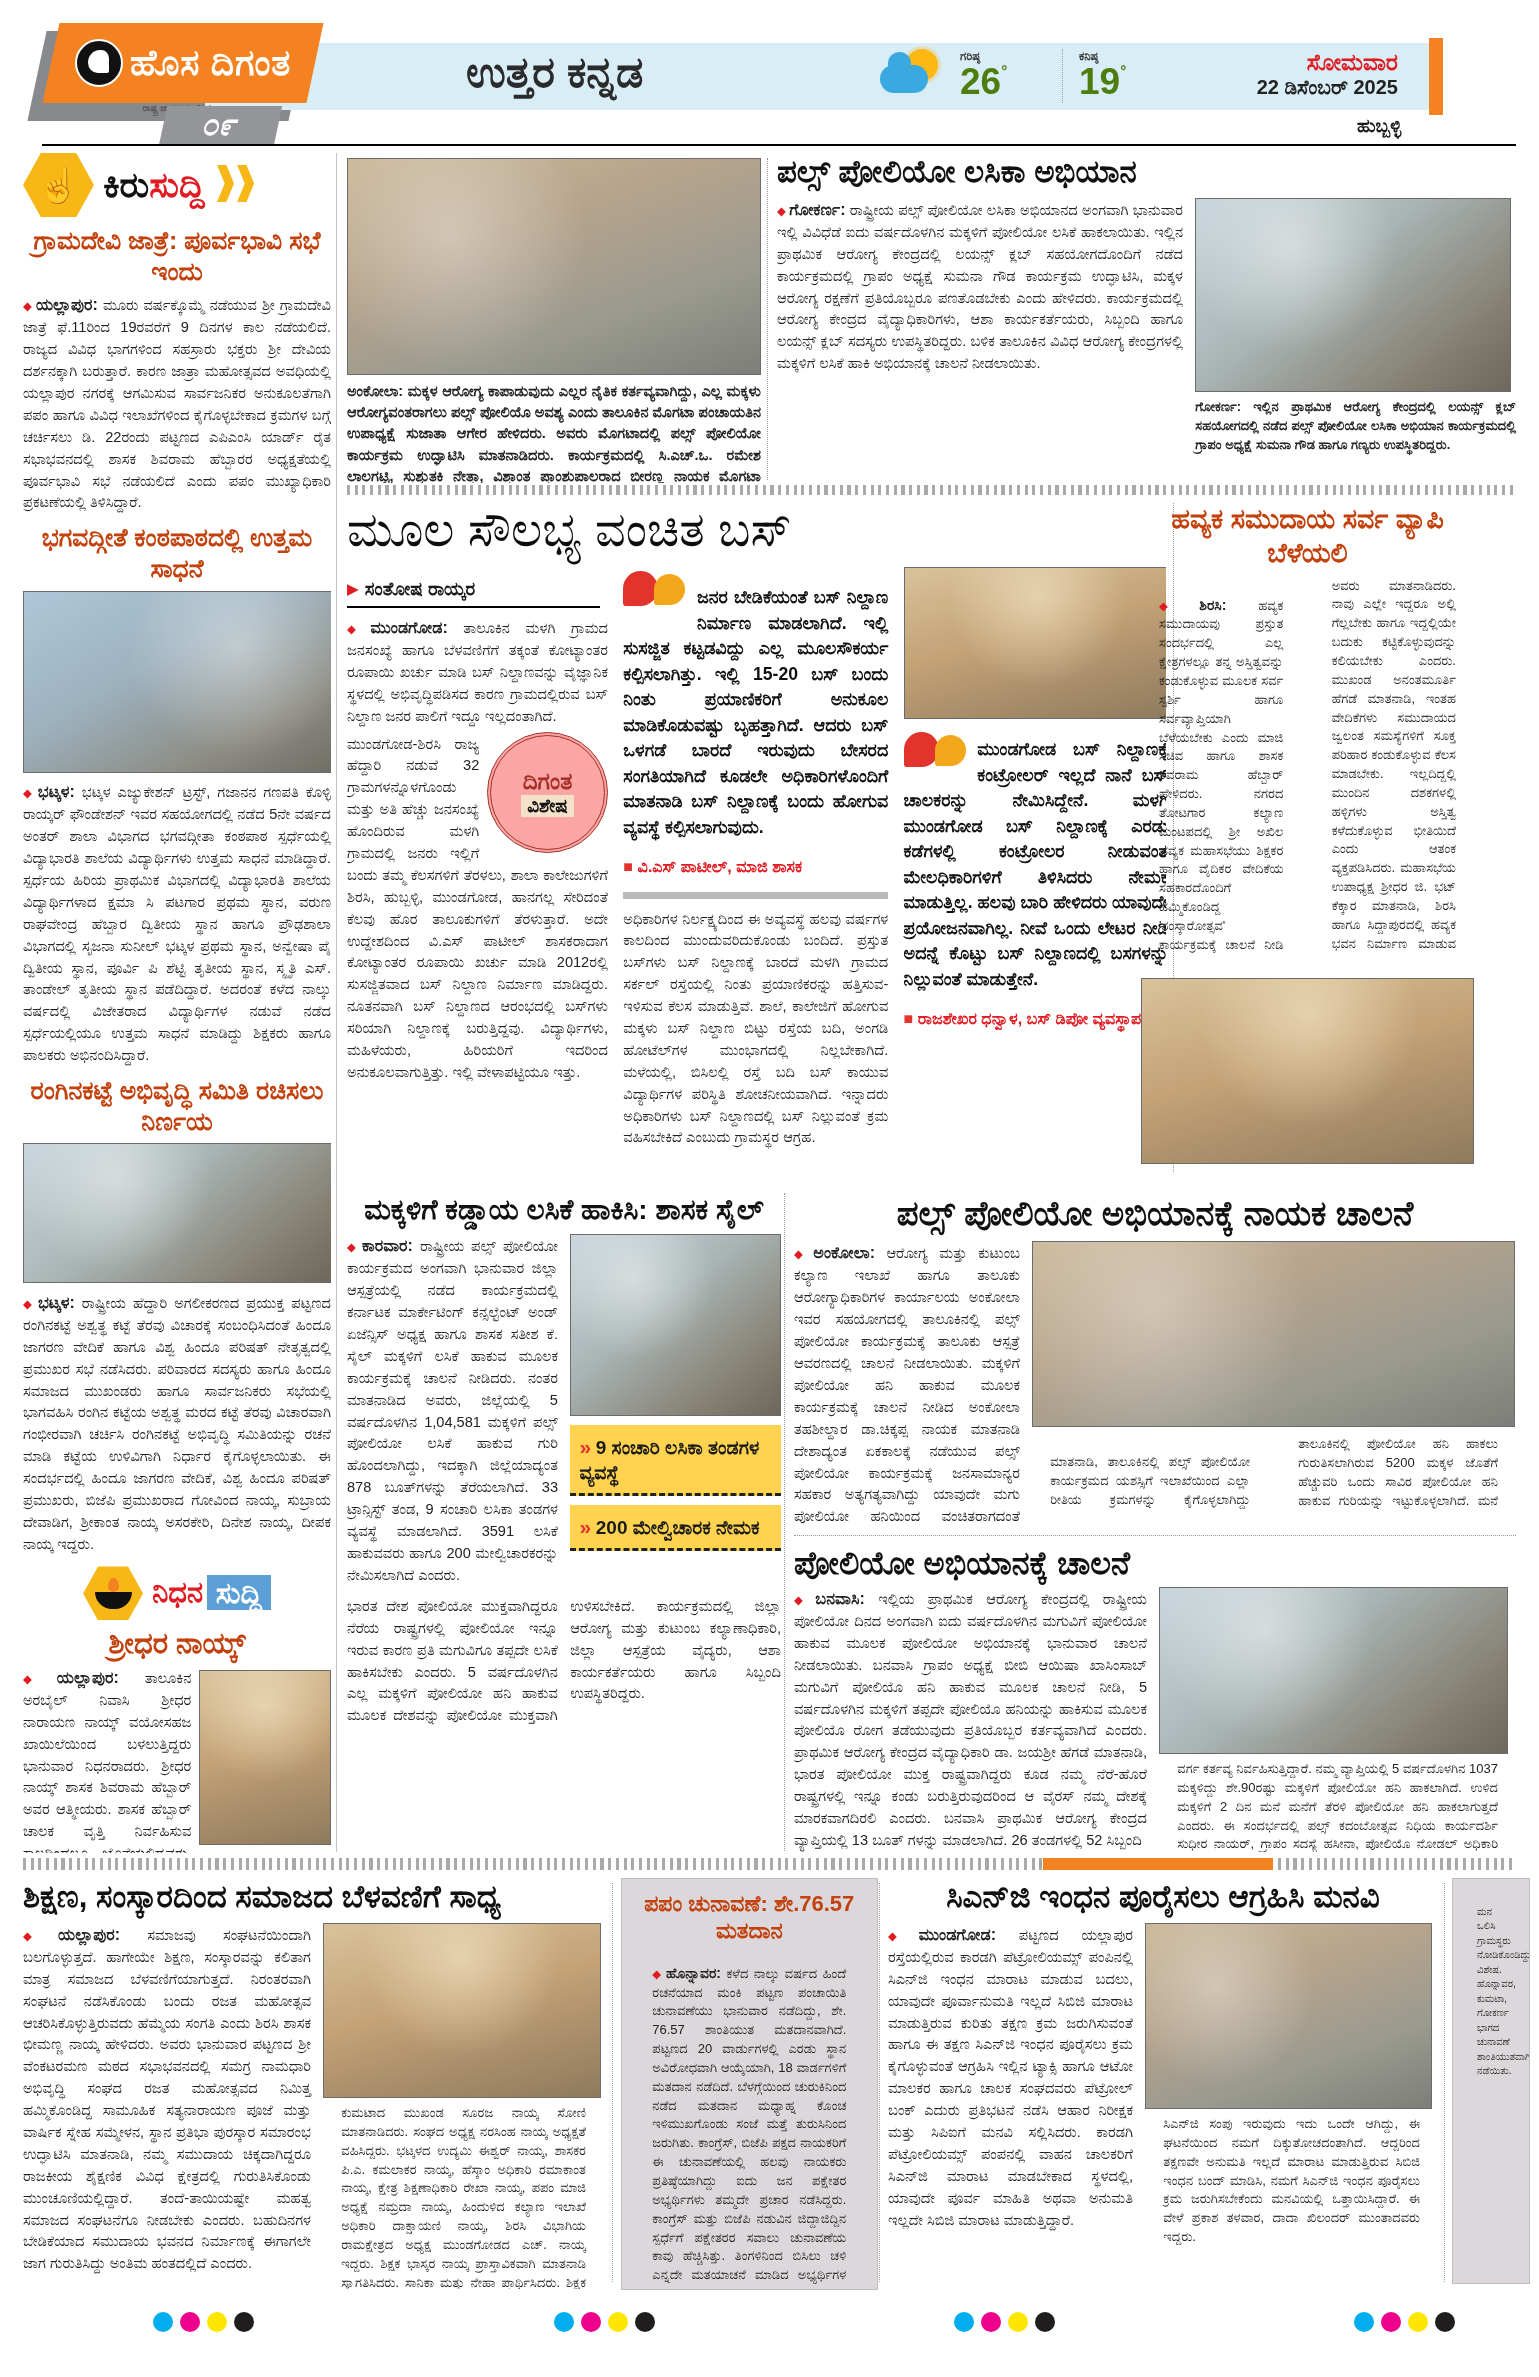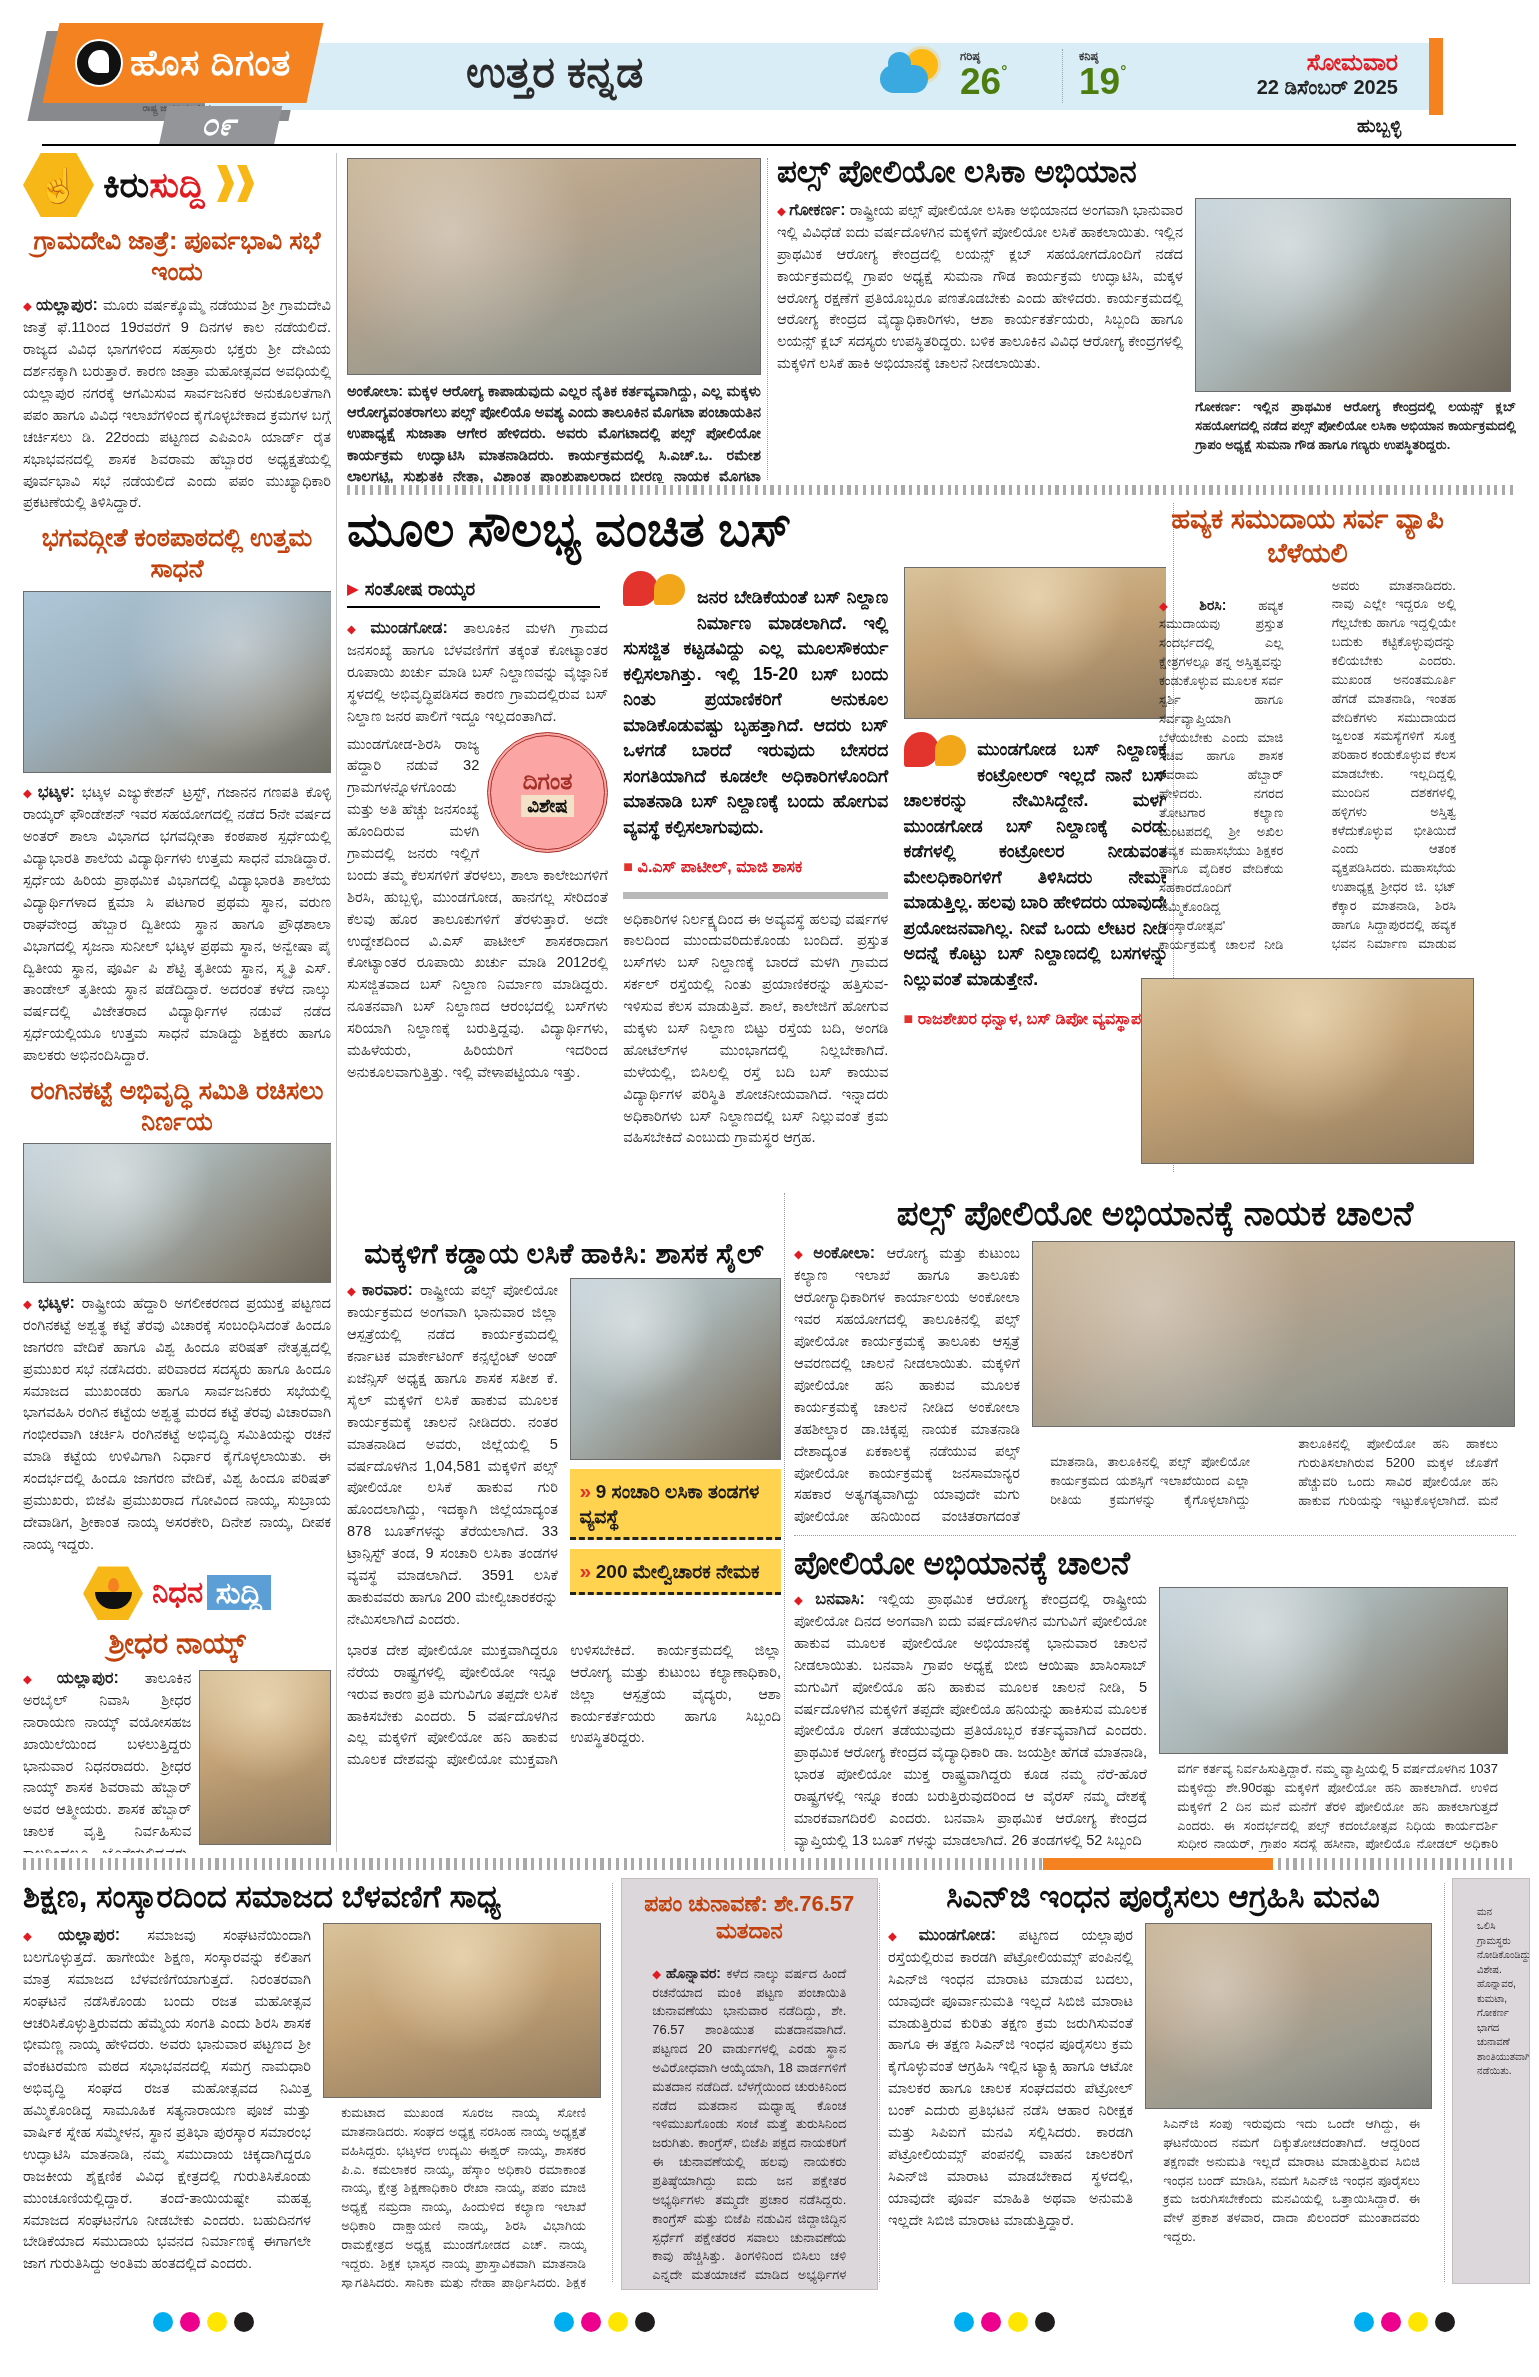--- a/index.html
+++ b/index.html
@@ -66,21 +66,21 @@
   .hexa .hand{font-size:34px;color:#111;}
   .diya{position:relative;width:40px;height:31px;}
   .diya .bowl{position:absolute;bottom:0;left:1.5px;width:37px;height:17px;background:#111;border-radius:0 0 20px 20px;}
   .diya .flame{position:absolute;left:15.3px;top:0;width:10.7px;height:14px;background:#f58220;border-radius:50% 50% 50% 50%/60% 60% 40% 40%;}
   .kword1{font-size:35px;font-weight:bold;color:#111;}
   .kword2{font-size:35px;font-weight:bold;color:#e11b22;}
   .nword2{font-size:29px;font-weight:bold;color:#fff;background:#5b9fd6;padding:1.5px 9.2px;}
   .nword1{font-size:29px;font-weight:bold;color:#e11b22;}
   .chev{display:inline-block;width:17px;height:37px;background:#f7b717;clip-path:polygon(0 0,55% 0,100% 50%,55% 100%,0 100%,45% 50%);margin-left:3.1px;}
   
-  .mainhead{font-size:48px;line-height:1.12;font-weight:bold;color:#0d0d0d;}
+  .mainhead{font-size:48px;line-height:1.12;font-weight:normal;color:#0d0d0d;}
   .byline-row{display:flex;align-items:center;gap:6.1px;margin:10.7px 0 0 0;padding-bottom:6.1px;border-bottom:2.3px solid #000;width:253px;}
   .byline-row .tri{color:#e11b22;font-size:15.3px;}
   .byline-row .nm{font-size:18.4px;font-weight:bold;}
   .cols3{display:grid;grid-template-columns:261px 265px 265px;column-gap:15.3px;margin-top:10.7px;}
   .digbadge{float:right;width:113px;height:113px;border-radius:50%;border:4.6px double #a33127;margin:4.6px 0 4.6px 7.7px;
             display:flex;flex-direction:column;align-items:center;justify-content:center;background:#fca5a5;}
   .digbadge .t1{font-size:23px;font-weight:bold;color:#a33127;}
   .digbadge .t2{font-size:18.4px;font-weight:bold;color:#111;background:#f3e2c8;padding:0 6.1px;}
   .qmarks{position:relative;width:66px;height:43px;float:left;margin:3.1px 7.7px 1.5px 0;}
   .qmarks .qa{position:absolute;left:0;top:0;width:35px;height:35px;background:#e2342c;border-radius:50% 50% 50% 3.1px;}
@@ -243,21 +243,21 @@
 
   <div class="abs art" style="left:1141px;top:503px;width:333px;height:670px;">
     <h2 class="h-md" style="font-size:27px;margin-top:0;">ಹವ್ಯಕ ಸಮುದಾಯ ಸರ್ವ ವ್ಯಾಪಿ ಬೆಳೆಯಲಿ</h2>
     <div style="column-count:2;column-gap:12.3px;height:391px;overflow:hidden;">
       <p class="body-sm"><span class="dmark">◆</span><span class="dl" style="font-size:14px;">ಶಿರಸಿ:</span> <span>ಹವ್ಯಕ ಸಮುದಾಯವು ಪ್ರಸ್ತುತ ಸಂದರ್ಭದಲ್ಲಿ ಎಲ್ಲ ಕ್ಷೇತ್ರಗಳಲ್ಲೂ ತನ್ನ ಅಸ್ತಿತ್ವವನ್ನು ಕಂಡುಕೊಳ್ಳುವ ಮೂಲಕ ಸರ್ವ ಸ್ಪರ್ಶಿ ಹಾಗೂ ಸರ್ವವ್ಯಾಪ್ತಿಯಾಗಿ ಬೆಳೆಯಬೇಕು ಎಂದು ಮಾಜಿ ಸಚಿವ ಹಾಗೂ ಶಾಸಕ ಶಿವರಾಮ ಹೆಬ್ಬಾರ್ ಹೇಳಿದರು. ನಗರದ ತೋಟಗಾರ ಕಲ್ಯಾಣ ಮಂಟಪದಲ್ಲಿ ಶ್ರೀ ಅಖಿಲ ಹವ್ಯಕ ಮಹಾಸಭೆಯು ಶಿಕ್ಷಕರ ಹಾಗೂ ವೈದಿಕರ ವೇದಿಕೆಯ ಸಹಕಾರದೊಂದಿಗೆ ಹಮ್ಮಿಕೊಂಡಿದ್ದ 'ಸಂಸ್ಕಾರೋತ್ಸವ' ಕಾರ್ಯಕ್ರಮಕ್ಕೆ ಚಾಲನೆ ನೀಡಿ ಅವರು ಮಾತನಾಡಿದರು. ನಾವು ಎಲ್ಲೇ ಇದ್ದರೂ ಅಲ್ಲಿ ಗೆಲ್ಲಬೇಕು ಹಾಗೂ ಇದ್ದಲ್ಲಿಯೇ ಬದುಕು ಕಟ್ಟಿಕೊಳ್ಳುವುದನ್ನು ಕಲಿಯಬೇಕು ಎಂದರು. ಮುಖಂಡ ಅನಂತಮೂರ್ತಿ ಹೆಗಡೆ ಮಾತನಾಡಿ, ಇಂತಹ ವೇದಿಕೆಗಳು ಸಮುದಾಯದ ಜ್ವಲಂತ ಸಮಸ್ಯೆಗಳಿಗೆ ಸೂಕ್ತ ಪರಿಹಾರ ಕಂಡುಕೊಳ್ಳುವ ಕೆಲಸ ಮಾಡಬೇಕು. ಇಲ್ಲದಿದ್ದಲ್ಲಿ ಮುಂದಿನ ದಶಕಗಳಲ್ಲಿ ಹಳ್ಳಿಗಳು ಅಸ್ತಿತ್ವ ಕಳೆದುಕೊಳ್ಳುವ ಭೀತಿಯಿದೆ ಎಂದು ಆತಂಕ ವ್ಯಕ್ತಪಡಿಸಿದರು. ಮಹಾಸಭೆಯ ಉಪಾಧ್ಯಕ್ಷ ಶ್ರೀಧರ ಜಿ. ಭಟ್ ಕೆಕ್ಕಾರ ಮಾತನಾಡಿ, ಶಿರಸಿ ಹಾಗೂ ಸಿದ್ದಾಪುರದಲ್ಲಿ ಹವ್ಯಕ ಭವನ ನಿರ್ಮಾಣ ಮಾಡುವ ಯೋಜನೆ ಇದೆ ಮತ್ತು ಶಿರಸಿಯ ಯೋಗ ಮಂದಿರದ ಆವರಣದಲ್ಲಿ ನೂತನ ಕಚೇರಿ ಉದ್ಘಾಟನೆಗೊಳ್ಳುತ್ತಿದೆ ಎಂದು ಮಾಹಿತಿ ನೀಡಿದರು. ಎಂ. ಹೆಗಡೆ ಬಾಳೇಸರ, ಕಾರ್ಯದರ್ಶಿ ಪ್ರಶಾಂತ ಭಟ್ ಮಲವಳ್ಳಿ, ನಿರ್ದೇಶಕ ಶಶಾಂಕ ಹೆಗಡೆ ಶೀಗೇಹಳ್ಳಿ ಹಾಗೂ ಡಿ.ಪಿ. ಹೆಗಡೆ ಉಪಸ್ಥಿತರಿದ್ದರು. ದಿವ್ಯಾ ಹೆಗಡೆ, ಪ್ರಸಾದ ಹೆಗಡೆ ಮತ್ತು ವಿನಾಯಕ ಹೆಗಡೆ ಕಾರ್ಯಕ್ರಮ ನಿರ್ವಹಿಸಿದರು. ವಿ. ರಾಮಚಂದ್ರ ಭಟ್ ಶಿರಳಗಿ ವಂದಿಸಿದರು.</span></p>
     </div>
     <div class="photo warm" style="width:331px;height:184px;margin-top:10.7px;"></div>
   </div>
 
   <div class="abs art" style="left:347px;top:1193px;width:434px;height:659px;">
-    <h2 class="h-lg" style="font-size:28px;text-align:center;margin-top:44px;">ಮಕ್ಕಳಿಗೆ ಕಡ್ಡಾಯ ಲಸಿಕೆ ಹಾಕಿಸಿ: ಶಾಸಕ ಸೈಲ್</h2>
+    <h2 class="h-lg" style="font-size:28px;text-align:center;">ಮಕ್ಕಳಿಗೆ ಕಡ್ಡಾಯ ಲಸಿಕೆ ಹಾಕಿಸಿ: ಶಾಸಕ ಸೈಲ್</h2>
     <div style="display:flex;gap:12.3px;">
       <p class="body" style="width:211px;flex:0 0 auto;"><span class="dmark">◆</span><span class="dl">ಕಾರವಾರ:</span> <span>ರಾಷ್ಟ್ರೀಯ ಪಲ್ಸ್ ಪೋಲಿಯೋ ಕಾರ್ಯಕ್ರಮದ ಅಂಗವಾಗಿ ಭಾನುವಾರ ಜಿಲ್ಲಾ ಆಸ್ಪತ್ರೆಯಲ್ಲಿ ನಡೆದ ಕಾರ್ಯಕ್ರಮದಲ್ಲಿ ಕರ್ನಾಟಕ ಮಾರ್ಕೇಟಿಂಗ್ ಕನ್ಸಲ್ಟೆಂಟ್ ಅಂಡ್ ಏಜೆನ್ಸಿಸ್ ಅಧ್ಯಕ್ಷ ಹಾಗೂ ಶಾಸಕ ಸತೀಶ ಕೆ. ಸೈಲ್ ಮಕ್ಕಳಿಗೆ ಲಸಿಕೆ ಹಾಕುವ ಮೂಲಕ ಕಾರ್ಯಕ್ರಮಕ್ಕೆ ಚಾಲನೆ ನೀಡಿದರು. ನಂತರ ಮಾತನಾಡಿದ ಅವರು, ಜಿಲ್ಲೆಯಲ್ಲಿ 5 ವರ್ಷದೊಳಗಿನ 1,04,581 ಮಕ್ಕಳಿಗೆ ಪಲ್ಸ್ ಪೋಲಿಯೋ ಲಸಿಕೆ ಹಾಕುವ ಗುರಿ ಹೊಂದಲಾಗಿದ್ದು, ಇದಕ್ಕಾಗಿ ಜಿಲ್ಲೆಯಾದ್ಯಂತ 878 ಬೂತ್‌ಗಳನ್ನು ತೆರೆಯಲಾಗಿದೆ. 33 ಟ್ರಾನ್ಸಿಸ್ಟ್ ತಂಡ, 9 ಸಂಚಾರಿ ಲಸಿಕಾ ತಂಡಗಳ ವ್ಯವಸ್ಥೆ ಮಾಡಲಾಗಿದೆ. 3591 ಲಸಿಕೆ ಹಾಕುವವರು ಹಾಗೂ 200 ಮೇಲ್ವಿಚಾರಕರನ್ನು ನೇಮಿಸಲಾಗಿದೆ ಎಂದರು.</span></p>
       <div style="flex:1;">
         <div class="photo indoor" style="width:209px;height:180px;"></div>
         <div class="ybox"><span class="arr">»</span><span>9 ಸಂಚಾರಿ ಲಸಿಕಾ ತಂಡಗಳ ವ್ಯವಸ್ಥೆ</span></div>
         <div class="ybox"><span class="arr">»</span><span>200 ಮೇಲ್ವಿಚಾರಕ ನೇಮಕ</span></div>
       </div>
     </div>
     <div style="column-count:2;column-gap:12.3px;margin-top:9.2px;height:230px;overflow:hidden;">
       <p class="body">ಭಾರತ ದೇಶ ಪೋಲಿಯೋ ಮುಕ್ತವಾಗಿದ್ದರೂ ನೆರೆಯ ರಾಷ್ಟ್ರಗಳಲ್ಲಿ ಪೋಲಿಯೋ ಇನ್ನೂ ಇರುವ ಕಾರಣ ಪ್ರತಿ ಮಗುವಿಗೂ ತಪ್ಪದೇ ಲಸಿಕೆ ಹಾಕಿಸಬೇಕು ಎಂದರು. 5 ವರ್ಷದೊಳಗಿನ ಎಲ್ಲ ಮಕ್ಕಳಿಗೆ ಪೋಲಿಯೋ ಹನಿ ಹಾಕುವ ಮೂಲಕ ದೇಶವನ್ನು ಪೋಲಿಯೋ ಮುಕ್ತವಾಗಿ ಉಳಿಸಬೇಕಿದೆ. ಕಾರ್ಯಕ್ರಮದಲ್ಲಿ ಜಿಲ್ಲಾ ಆರೋಗ್ಯ ಮತ್ತು ಕುಟುಂಬ ಕಲ್ಯಾಣಾಧಿಕಾರಿ, ಜಿಲ್ಲಾ ಆಸ್ಪತ್ರೆಯ ವೈದ್ಯರು, ಆಶಾ ಕಾರ್ಯಕರ್ತೆಯರು ಹಾಗೂ ಸಿಬ್ಬಂದಿ ಉಪಸ್ಥಿತರಿದ್ದರು.</p>

